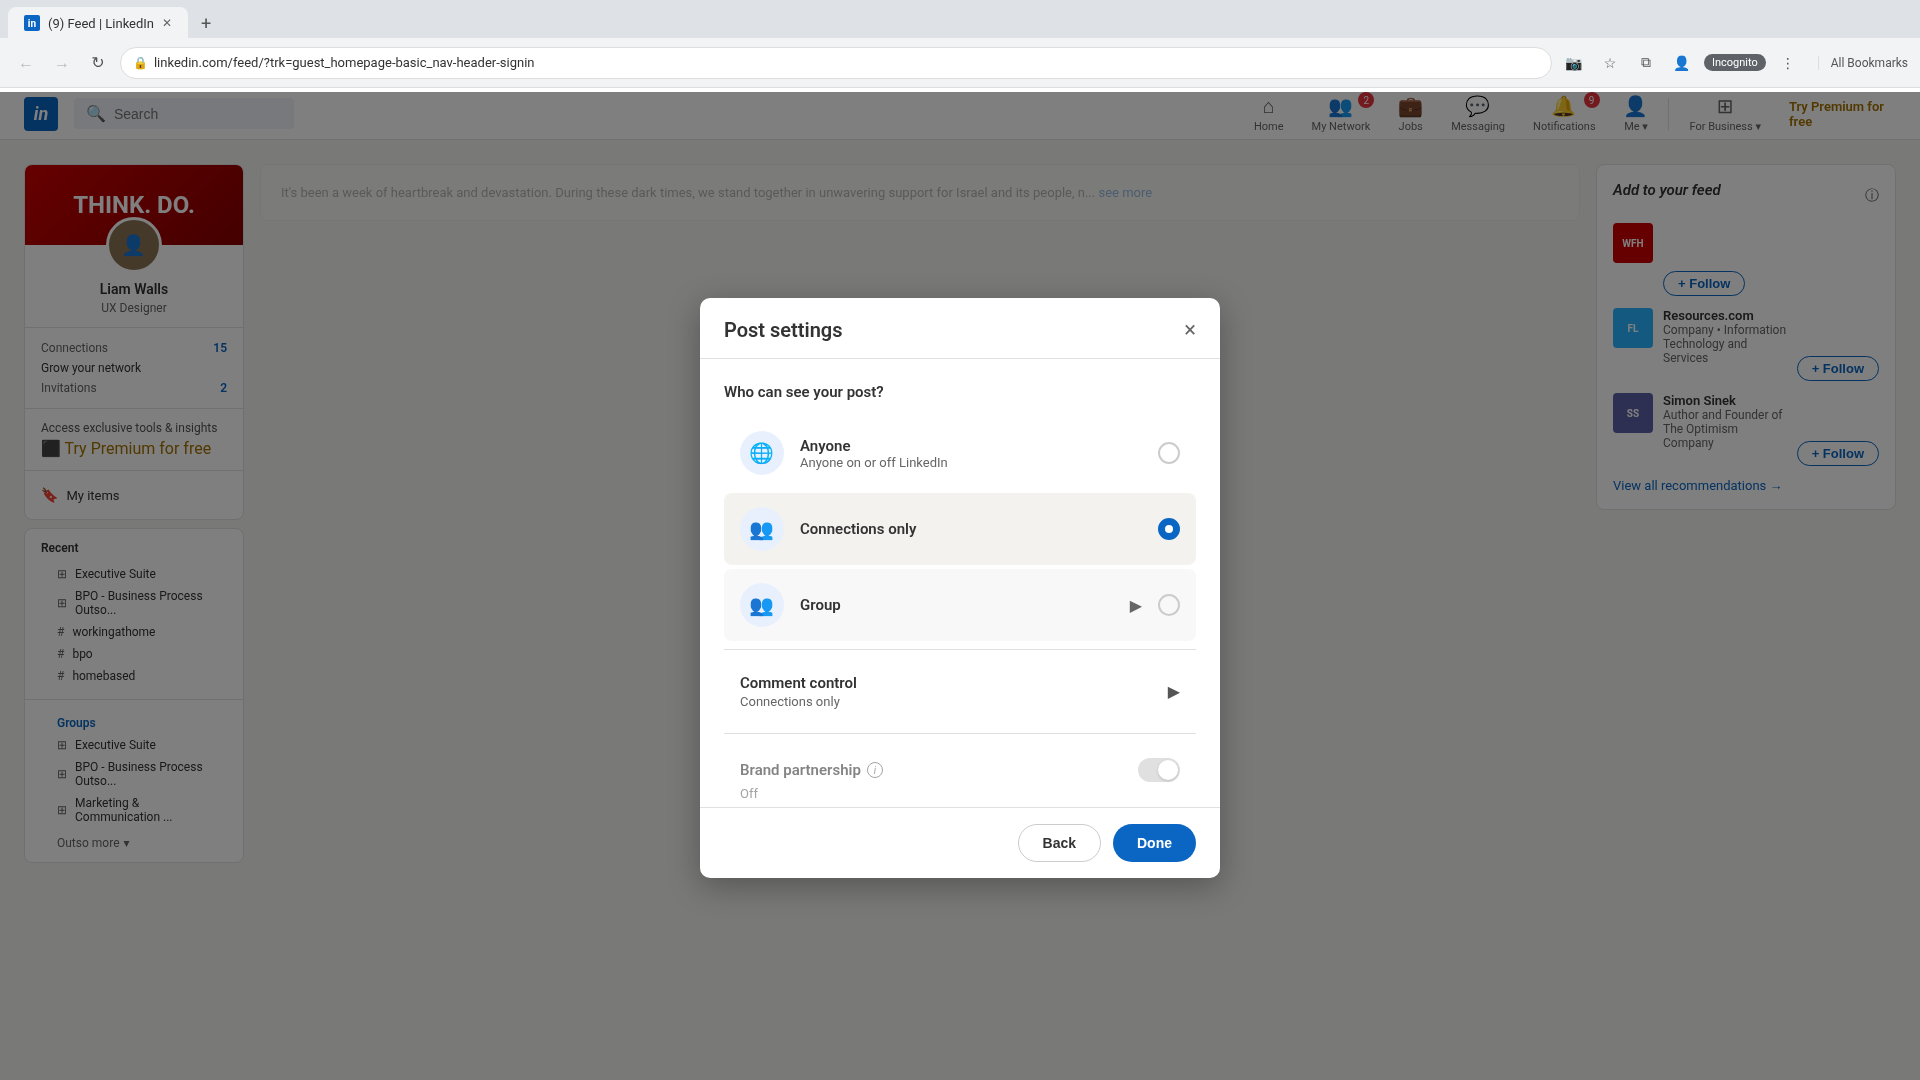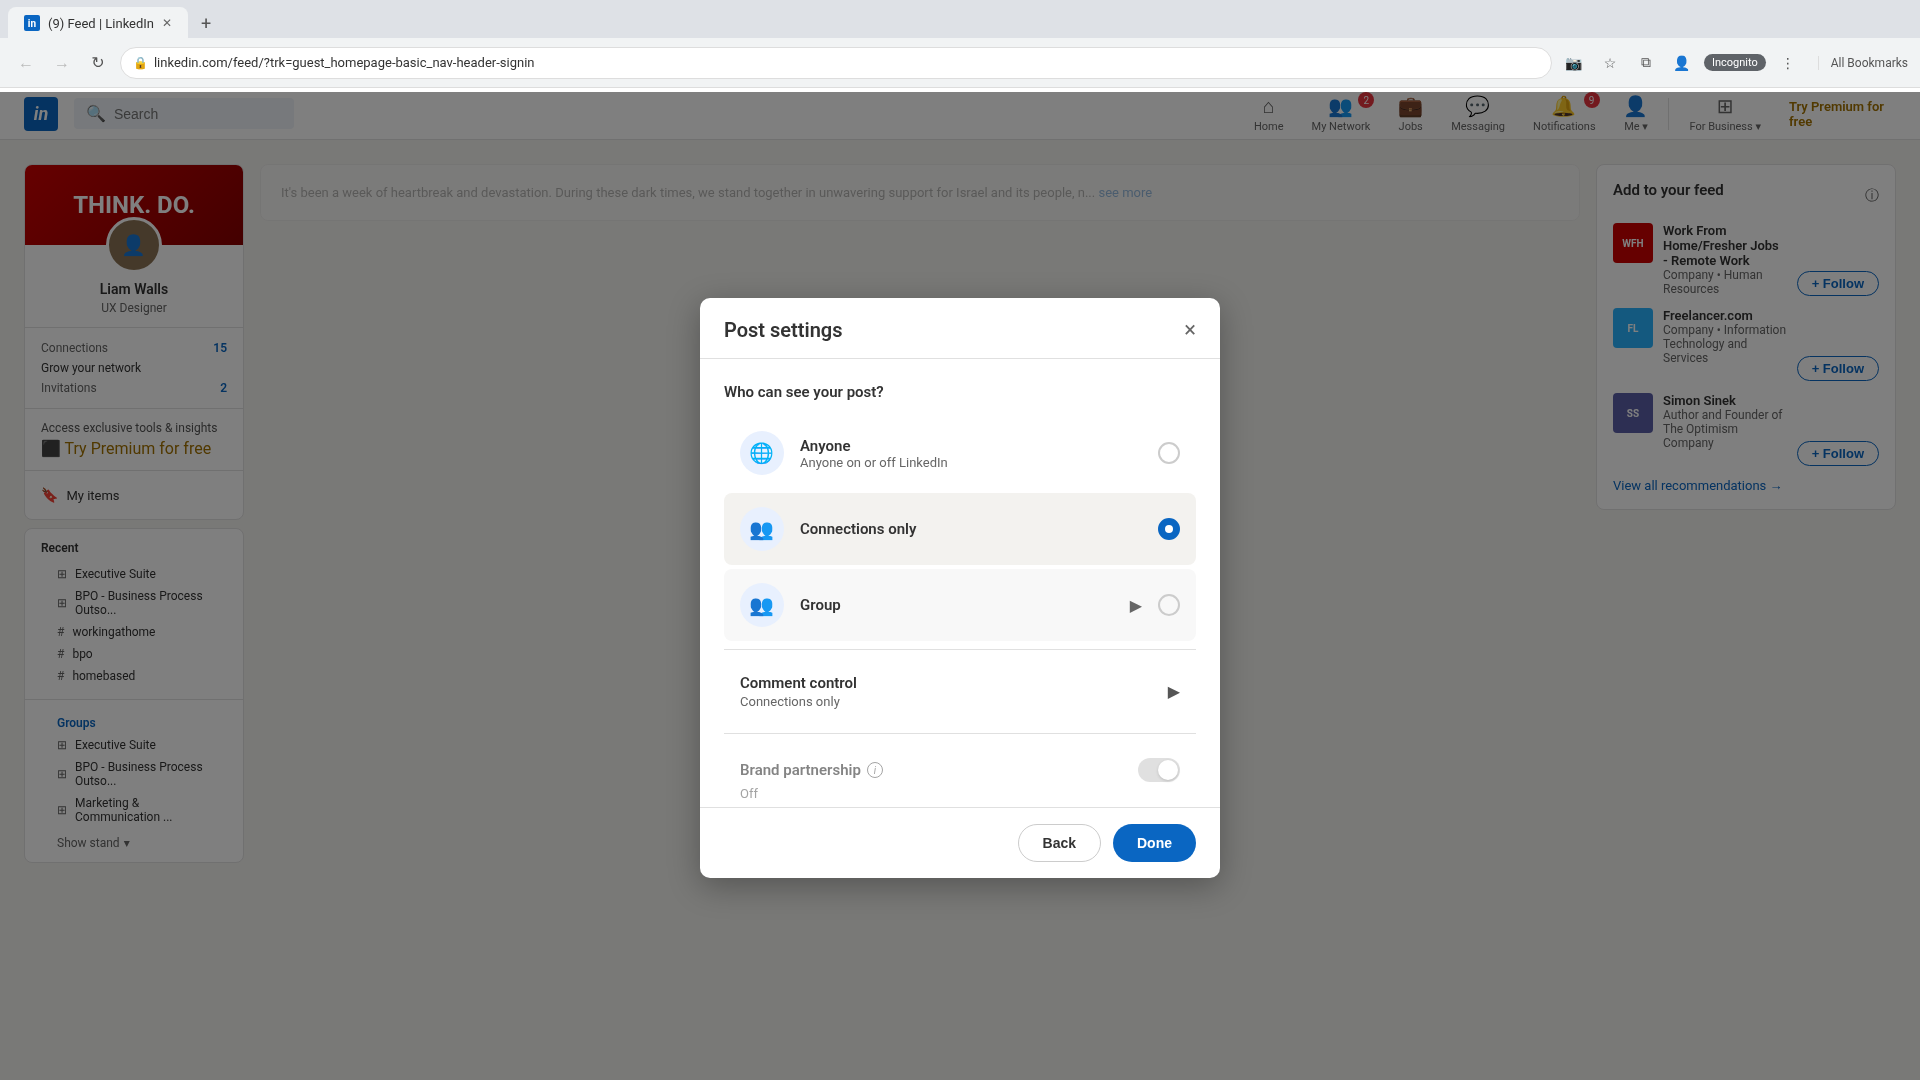--- a/index.html
+++ b/index.html
@@ -308,21 +308,21 @@
       width: 300px;
       flex-shrink: 0;
     }
     .right-card {
       background: #fff;
       border: 1px solid #e0e0e0;
       border-radius: 8px;
       padding: 16px;
       margin-bottom: 8px;
     }
-    .right-card-title { font-size: 15px; font-weight: 600; color: #333; margin-bottom: 12px; }
+    .right-card-title { font-size: 15px; font-weight: 600; color: #333; margin-bottom: 12px; font-style: italic; }
     .recommendation-item {
       display: flex;
       align-items: flex-start;
       gap: 10px;
       margin-bottom: 12px;
     }
     .rec-logo {
       width: 40px;
       height: 40px;
       background: #e0e0e0;
@@ -722,21 +722,21 @@
           </div>
           <div class="sidebar-group-item">
             <span class="group-icon">⊞</span>
             <span>BPO - Business Process Outso...</span>
           </div>
           <div class="sidebar-group-item">
             <span class="group-icon">⊞</span>
             <span>Marketing &amp; Communication ...</span>
           </div>
           <div class="show-more">
-            <span>Show stand</span>
+            <span>Outso more</span>
             <span>▾</span>
           </div>
         </div>
       </div>
     </div>
 
     <div class="feed">
 
       <div style="background:#fff;border:1px solid #e0e0e0;border-radius:8px;padding:20px;margin-bottom:8px;opacity:0.4;">
         <div style="font-size:13px;color:#555;">It's been a week of heartbreak and devastation. During these dark times, we stand together in unwavering support for Israel and its people, n... <span style="color:#0a66c2;">see more</span></div>
@@ -744,30 +744,26 @@
     </div>
 
     <div class="right-sidebar">
       <div class="right-card">
         <div style="display:flex;align-items:center;justify-content:space-between;margin-bottom:12px;">
           <span class="right-card-title">Add to your feed</span>
           <span style="color:#555;font-size:14px;">ⓘ</span>
         </div>
         <div class="recommendation-item">
           <div class="rec-logo" style="background:#cc0000;display:flex;align-items:center;justify-content:center;color:white;font-size:10px;font-weight:bold;">WFH</div>
-          <div class="rec-info">
-            <div class="rec-name">Work From Home/Fresher Jobs - Remote Work</div>
-            <div class="rec-sub">Company • Human Resources</div>
-          </div>
           <button class="follow-btn">+ Follow</button>
         </div>
         <div class="recommendation-item">
           <div class="rec-logo" style="background:#29b2fe;display:flex;align-items:center;justify-content:center;color:white;font-size:10px;font-weight:bold;">FL</div>
           <div class="rec-info">
-            <div class="rec-name">Freelancer.com</div>
+            <div class="rec-name">Resources.com</div>
             <div class="rec-sub">Company • Information Technology and Services</div>
           </div>
           <button class="follow-btn">+ Follow</button>
         </div>
         <div class="recommendation-item">
           <div class="rec-logo" style="background:#5b5ea6;display:flex;align-items:center;justify-content:center;color:white;font-size:10px;font-weight:bold;">SS</div>
           <div class="rec-info">
             <div class="rec-name">Simon Sinek</div>
             <div class="rec-sub">Author and Founder of The Optimism Company</div>
           </div>

